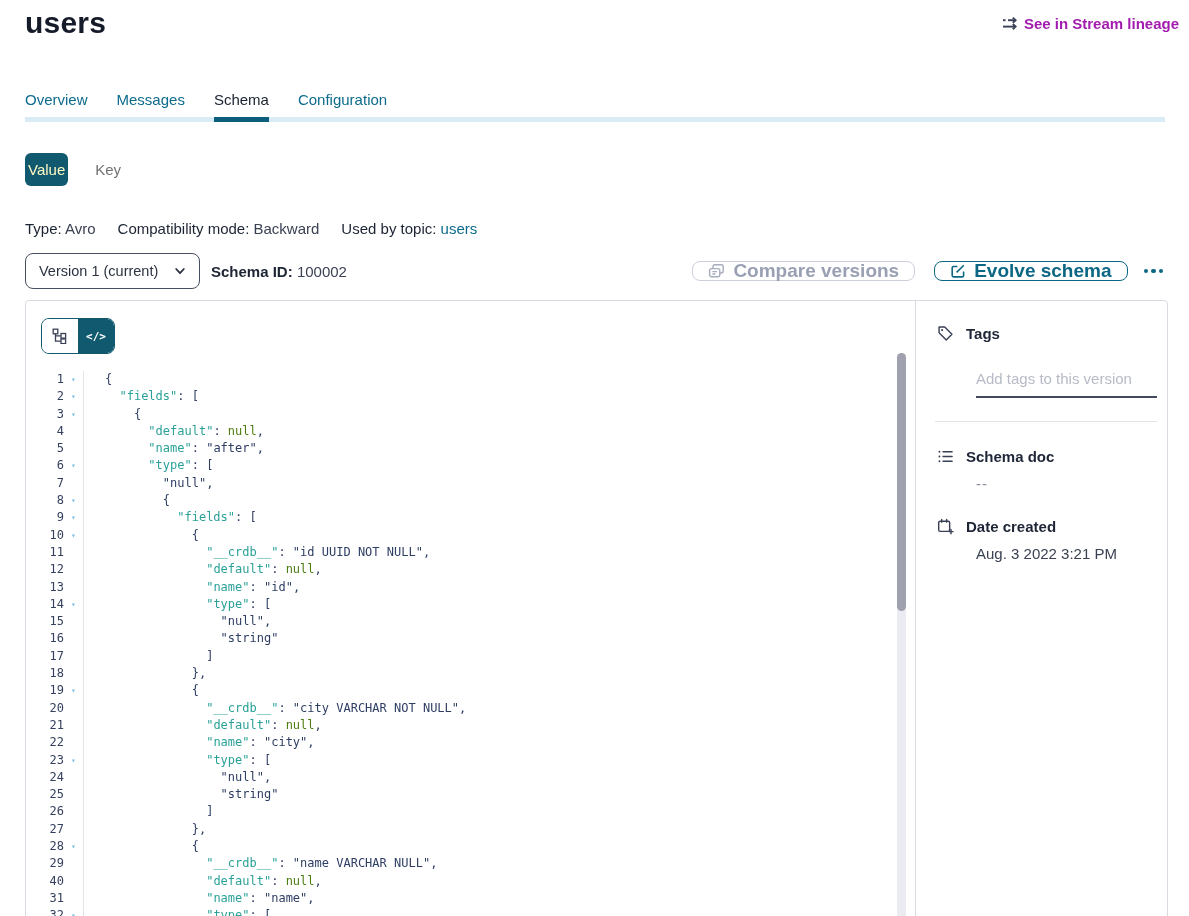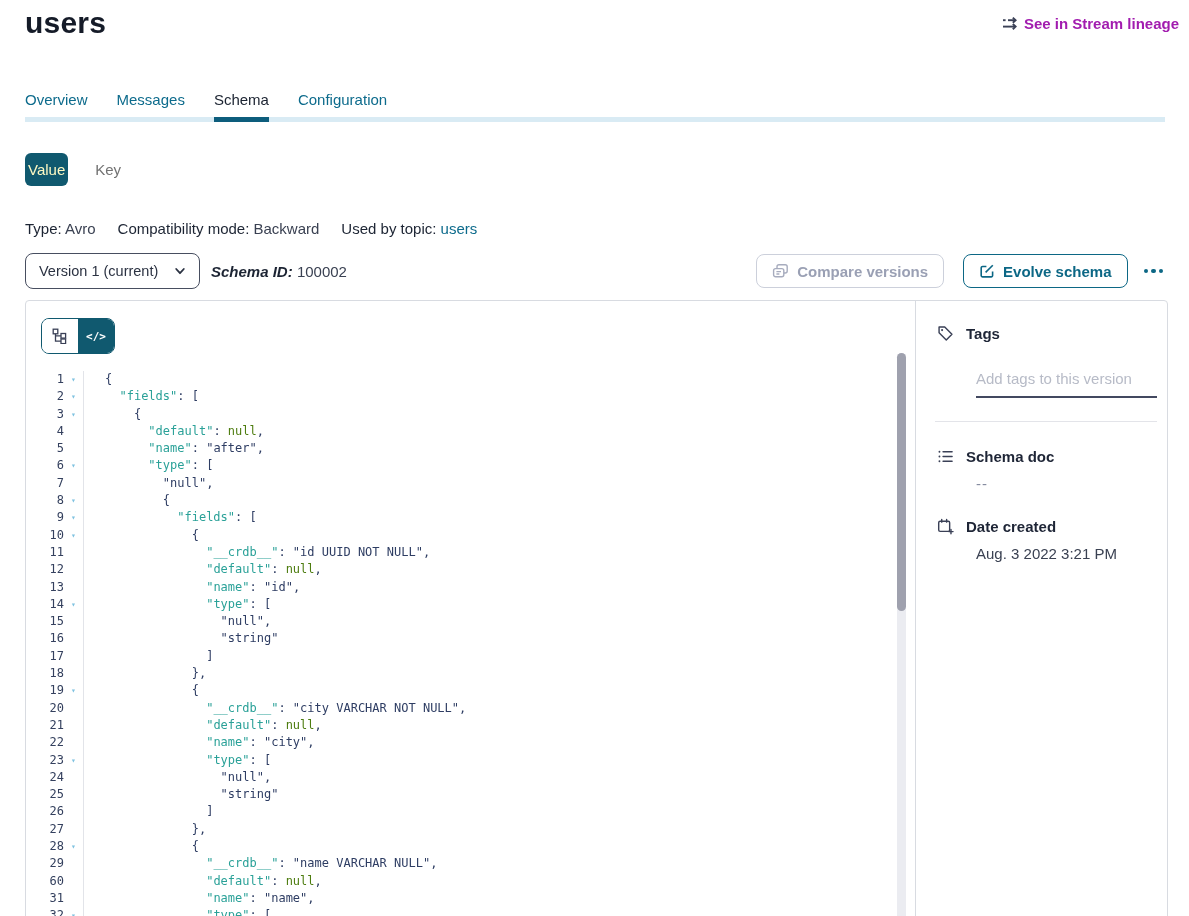--- a/index.html
+++ b/index.html
@@ -28,24 +28,24 @@
   
   .meta-row { position:absolute; left:25px; top:220px; display:flex; gap:22px; font-size:15px; color:#3a4152; }
   .meta-item b { color:#1c2433; font-weight:400; }
   .meta-link { color:#0d6b8c; cursor:pointer; }
 
   
   .controls { position:absolute; left:25px; right:24px; top:253px; height:36px; display:flex; align-items:center; }
   .version-select { width:175px; height:36px; border:1px solid #474e60; border-radius:8px; display:flex;
     align-items:center; justify-content:space-between; padding:0 13px; font-size:14.5px; color:#2b3242; cursor:pointer; background:#fff; }
   .schema-id { margin-left:11px; font-size:15px; color:#3a4152; }
-  .schema-id b { color:#1c2433;font-style:italic; }
+  .schema-id b { color:#1c2433; }
   .controls .spacer { flex:1; }
-  .btn { height:34px; display:flex; align-items:center; gap:8px; padding:8px 15px; border-radius:8px;
-    background:#fff; font-size:15px; font-weight:600; font-family:inherit; cursor:pointer; }
+  .btn { height:20px; display:flex; align-items:center; gap:8px; padding:8px 15px; border-radius:8px;
+    background:#fff; font-size:19px; font-weight:600; font-family:inherit; cursor:pointer; }
   .btn-compare { border:1px solid #ccd0db; color:#9aa0b4; cursor:default; }
   .btn-evolve { border:1px solid #0c6785; color:#0c6785; margin-left:19px; }
   .more-btn { margin-left:14px; display:flex; gap:3px; background:none; border:none; padding:6px 2px; cursor:pointer; }
   .more-btn i { width:4.5px; height:4.5px; border-radius:50%; background:#0c6785; display:block; }
 
   
   .card { position:absolute; left:25px; right:21px; top:300px; height:640px; border:1px solid #d8dbe1; border-radius:4px; background:#fff; }
   .code-pane { position:absolute; left:0; top:0; bottom:0; right:252px; }
   .view-toggle { position:absolute; left:15px; top:17px; display:flex; border:1px solid #10596f; border-radius:8px; overflow:hidden; }
   .view-toggle button { width:36px; height:34px; display:flex; align-items:center; justify-content:center;
@@ -202,21 +202,21 @@
         <div class="cl"><span class="ln">20</span><span class="fold"></span><span class="ct">              <span class="tk-k">"__crdb__"</span><span class="tk-p">: </span><span class="tk-s">"city VARCHAR NOT NULL"</span><span class="tk-p">,</span></span></div>
         <div class="cl"><span class="ln">21</span><span class="fold"></span><span class="ct">              <span class="tk-k">"default"</span><span class="tk-p">: </span><span class="tk-n">null</span><span class="tk-p">,</span></span></div>
         <div class="cl"><span class="ln">22</span><span class="fold"></span><span class="ct">              <span class="tk-k">"name"</span><span class="tk-p">: </span><span class="tk-s">"city"</span><span class="tk-p">,</span></span></div>
         <div class="cl"><span class="ln">23</span><span class="fold">▾</span><span class="ct">              <span class="tk-k">"type"</span><span class="tk-p">: [</span></span></div>
         <div class="cl"><span class="ln">24</span><span class="fold"></span><span class="ct">                <span class="tk-s">"null"</span><span class="tk-p">,</span></span></div>
         <div class="cl"><span class="ln">25</span><span class="fold"></span><span class="ct">                <span class="tk-s">"string"</span></span></div>
         <div class="cl"><span class="ln">26</span><span class="fold"></span><span class="ct">              <span class="tk-p">]</span></span></div>
         <div class="cl"><span class="ln">27</span><span class="fold"></span><span class="ct">            <span class="tk-p">},</span></span></div>
         <div class="cl"><span class="ln">28</span><span class="fold">▾</span><span class="ct">            <span class="tk-p">{</span></span></div>
         <div class="cl"><span class="ln">29</span><span class="fold"></span><span class="ct">              <span class="tk-k">"__crdb__"</span><span class="tk-p">: </span><span class="tk-s">"name VARCHAR NULL"</span><span class="tk-p">,</span></span></div>
-        <div class="cl"><span class="ln">60</span><span class="fold"></span><span class="ct">              <span class="tk-k">"default"</span><span class="tk-p">: </span><span class="tk-n">null</span><span class="tk-p">,</span></span></div>
+        <div class="cl"><span class="ln">40</span><span class="fold"></span><span class="ct">              <span class="tk-k">"default"</span><span class="tk-p">: </span><span class="tk-n">null</span><span class="tk-p">,</span></span></div>
         <div class="cl"><span class="ln">31</span><span class="fold"></span><span class="ct">              <span class="tk-k">"name"</span><span class="tk-p">: </span><span class="tk-s">"name"</span><span class="tk-p">,</span></span></div>
         <div class="cl"><span class="ln">32</span><span class="fold">▾</span><span class="ct">              <span class="tk-k">"type"</span><span class="tk-p">: [</span></span></div>
       </div>
     <div class="sb-track">
       <div class="sb-thumb"></div>
     </div>
   </div>
 
   <aside class="sidebar">
     <div class="sec-head">

